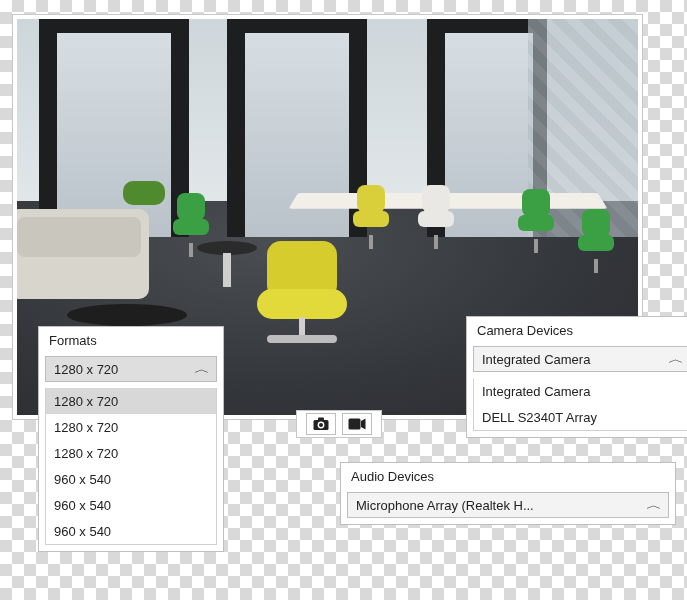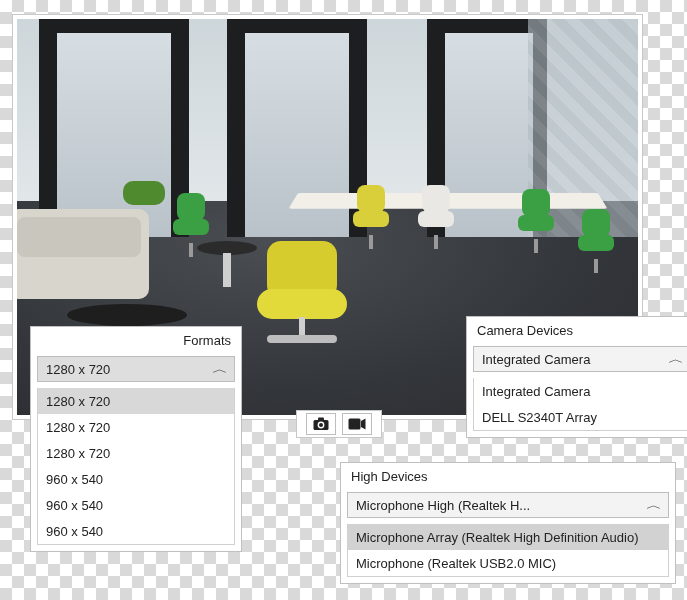--- a/index.html
+++ b/index.html
@@ -79,21 +79,21 @@
   .combo .chev{font-size:12px; color:#333; transform:scaleX(1.3);}
   .list { margin:0 6px 6px; border:1px solid #d0d0d0; border-top:none;}
   .list-item {
     height:26px; padding:0 8px; display:flex; align-items:center;
     background:#fff; cursor:pointer;
   }
   .list-item.hl{background:#d8d8d8;}
   .list-item.hl2{background:#d2d2d2;}
 
   
-  .formats { left:30px; top:326px; width:212px;text-align:right; }
+  .formats { left:38px; top:326px; width:186px; }
   .formats .list{max-height:210px;}
   .camera  { left:466px; top:316px; width:232px; }
   .audio   { left:340px; top:462px; width:336px; }
 
   svg{display:block}
 </style>
 </head>
 <body>
 
 <div class="checker"></div>
@@ -200,26 +200,18 @@
     <div class="list-item">
         <span>Integrated Camera</span>
       </div>
     <div class="list-item">
         <span>DELL S2340T Array</span>
       </div>
   </div>
 </div>
 
 <div class="panel audio">
-  <div class="panel-title">High Devices</div>
+  <div class="panel-title">Audio Devices</div>
   <div class="combo light">
-    <span>Microphone High (Realtek H...</span>
+    <span>Microphone Array (Realtek H...</span>
     <span class="chev">︿</span>
   </div>
-  <div class="list">
-    <div class="list-item hl2">
-        <span>Microphone Array (Realtek High Definition Audio)</span>
-      </div>
-    <div class="list-item">
-        <span>Microphone (Realtek USB2.0 MIC)</span>
-      </div>
-  </div>
 </div>
 
 </body></html>

